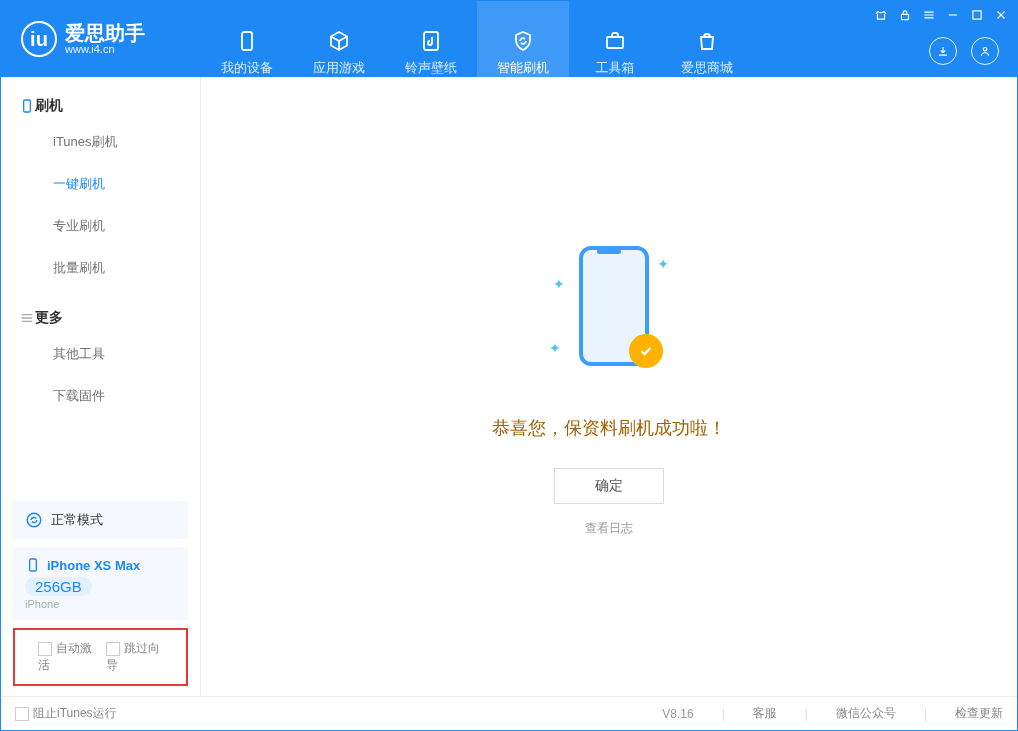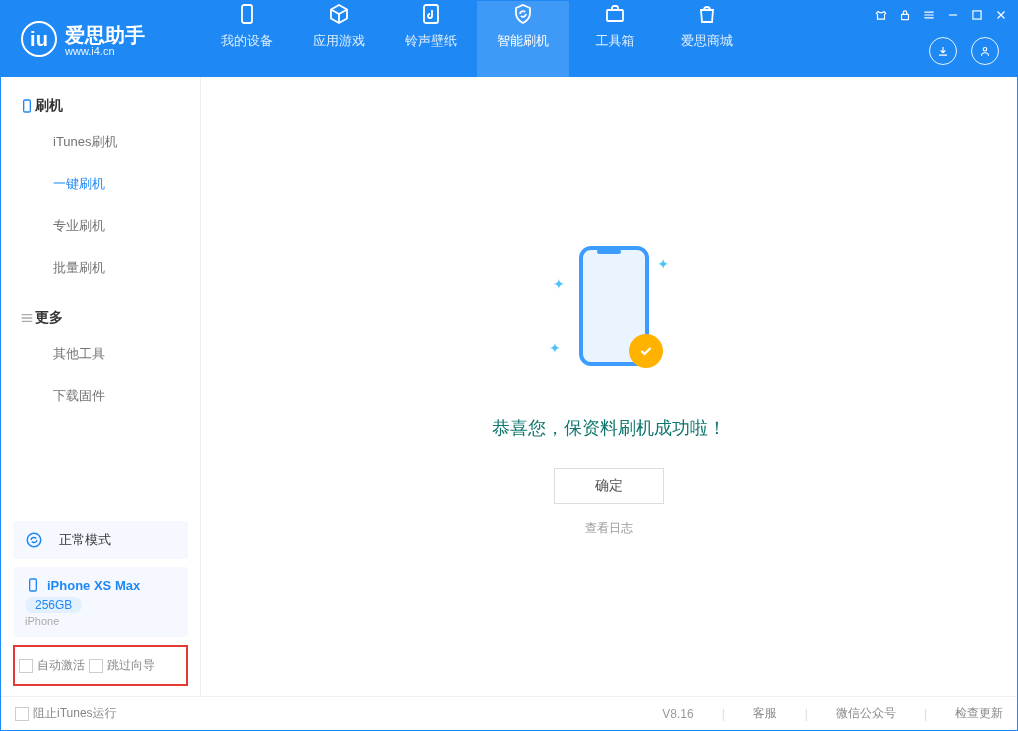--- a/index.html
+++ b/index.html
@@ -1,61 +1,61 @@
 <!DOCTYPE html>
 <html><head>
 <meta charset="utf-8">
 <style>
 * { margin: 0; padding: 0; box-sizing: border-box; font-family: "Microsoft YaHei", sans-serif; }
 body { background: #fff; }
 .window { width: 1018px; height: 731px; border: 1px solid #1E88F5; display: flex; flex-direction: column; position: relative; }
 
 .titlebar { height: 76px; background: linear-gradient(to right, #1E88F5, #1E88F5); display: flex; align-items: center; color: #fff; position: relative; }
-.logo-area { display: flex; align-items: flex-end; padding: 0 20px; width: 200px; }
+.logo-area { display: flex; align-items: center; padding: 0 20px; width: 200px; }
 .logo-circle { width: 36px; height: 36px; border: 2px solid #fff; border-radius: 50%; display:flex; align-items:center; justify-content:center; font-weight:bold; font-size:20px; margin-right:8px;}
 .logo-text { font-size: 20px; font-weight: bold; line-height: 1; }
 .logo-sub { font-size: 11px; opacity: 0.9; }
 
 .nav-tabs { display: flex; height: 100%; }
-.nav-tab { width: 92px; display:flex; flex-direction:column; align-items:center; justify-content:flex-start; cursor:pointer; font-size:13px; color: rgba(255,255,255,0.85);}
+.nav-tab { width: 92px; display:flex; flex-direction:column; align-items:center; justify-content:flex-end; cursor:pointer; font-size:13px; color: rgba(255,255,255,0.85);}
 .nav-tab.active { background: rgba(255,255,255,0.15); color:#fff; }
 .nav-tab .ico { width:26px; height:26px; margin-bottom:5px; display:flex; align-items:center; justify-content:center; }
 .nav-tab .ico svg { width:24px; height:24px; }
 
 .win-controls { position:absolute; right:8px; top:6px; display:flex; gap:8px; }
 .win-controls .wc { width:16px; height:16px; display:flex; align-items:center; justify-content:center; cursor:pointer; color:rgba(255,255,255,0.9);}
 .right-icons { position:absolute; right:18px; bottom:12px; display:flex; gap:14px; }
 .right-icons .ri { width:28px; height:28px; border:1.5px solid rgba(255,255,255,0.9); border-radius:50%; display:flex; align-items:center; justify-content:center; cursor:pointer;}
 
 .body-area { flex:1; display:flex; overflow:hidden; }
 .sidebar { width: 200px; border-right:1px solid #eee; display:flex; flex-direction:column; background:#fff; }
 .side-section { padding: 14px 0 0 0; }
 .side-header { display:flex; align-items:center; gap:0; padding: 6px 18px; color:#333; font-size:14px; font-weight:bold;}
 .side-item { padding: 12px 18px 12px 52px; font-size:13px; color:#737373; cursor:pointer; }
 .side-item.active { color:#1E88F5; }
 
 .device-panel { margin-top:auto; padding:0 12px 10px 12px; }
 .mode-box, .dev-box { background:#f5f9ff; border-radius:3px; padding:10px 12px; margin-bottom:8px; font-size:13px; color:#333;}
-.mode-box { display:flex; align-items:center; gap:16px; }
+.mode-box { display:flex; align-items:center; gap:8px; }
 .dev-name { font-weight:bold; color:#1E88F5; margin-bottom:4px; display:flex; align-items:center; gap:6px;}
-.badge { display:inline-block; background:#e3f0ff; color:#1E88F5; border-radius:10px; padding:1px 10px; font-size:12px; margin-bottom:2px;}
+.badge { display:inline-block; background:#e3f0ff; color:#1E88F5; border-radius:10px; padding:1px 10px; font-size:15px; margin-bottom:2px;}
 .dev-sub { color:#aaa; font-size:11px; }
 
-.redbox { border:2px solid #E53935; padding:10px 4px; display:flex; gap:4px; align-items:flex-end; font-size:12px; color:#888;}
+.redbox { border:2px solid #E53935; padding:10px 23px; display:flex; gap:11px; align-items:flex-end; font-size:12px; color:#888;}
 .chk { width:14px; height:14px; border:1px solid #ccc; display:inline-block; vertical-align:middle; margin-right:4px;}
 
 .main { flex:1; position:relative; display:flex; flex-direction:column; align-items:center; justify-content:center; }
 .phone-illus { width:120px; height:150px; position:relative; margin-bottom:30px;}
 .phone-body { position:absolute; left:30px; top:10px; width:70px; height:120px; border:4px solid #3d9cff; border-radius:12px; background:#eaf4ff;}
 .phone-notch { position:absolute; left:50%; top:13px; transform:translateX(-50%); width:24px; height:5px; background:#3d9cff; border-radius:3px;}
 .check-badge { position:absolute; right:6px; bottom:18px; width:34px; height:34px; background:#FFB300; border-radius:50%; display:flex; align-items:center; justify-content:center; color:#fff;}
 .sparkle { position:absolute; color:#4fc3f7; font-size:14px;}
 .s1{ left:4px; top:40px;} .s2{ right:0; top:20px;} .s3{ left:0; bottom:30px;}
 
-.success-msg { font-size:18px; color:#0f766e; margin-bottom:28px;}
+.success-msg { font-size:18px; color:#a16207; margin-bottom:28px;}
 .ok-btn { border:1px solid #ddd; background:#fff; padding:8px 40px; font-size:14px; color:#555; cursor:pointer; margin-bottom:16px;}
 .log-link { font-size:12px; color:#999; cursor:pointer;}
 
 .statusbar { height:34px; border-top:1px solid #eee; display:flex; align-items:center; padding:0 14px; font-size:12px; color:#888;}
 .statusbar .left{ display:flex; align-items:center; gap:6px;}
 .statusbar .right{ margin-left:auto; display:flex; align-items:center; gap:28px;}
 .statusbar .sep{ color:#ddd;}
 .statusbar .lnk{ cursor:pointer; color:#888;}
 .ver{color:#999;}
 

